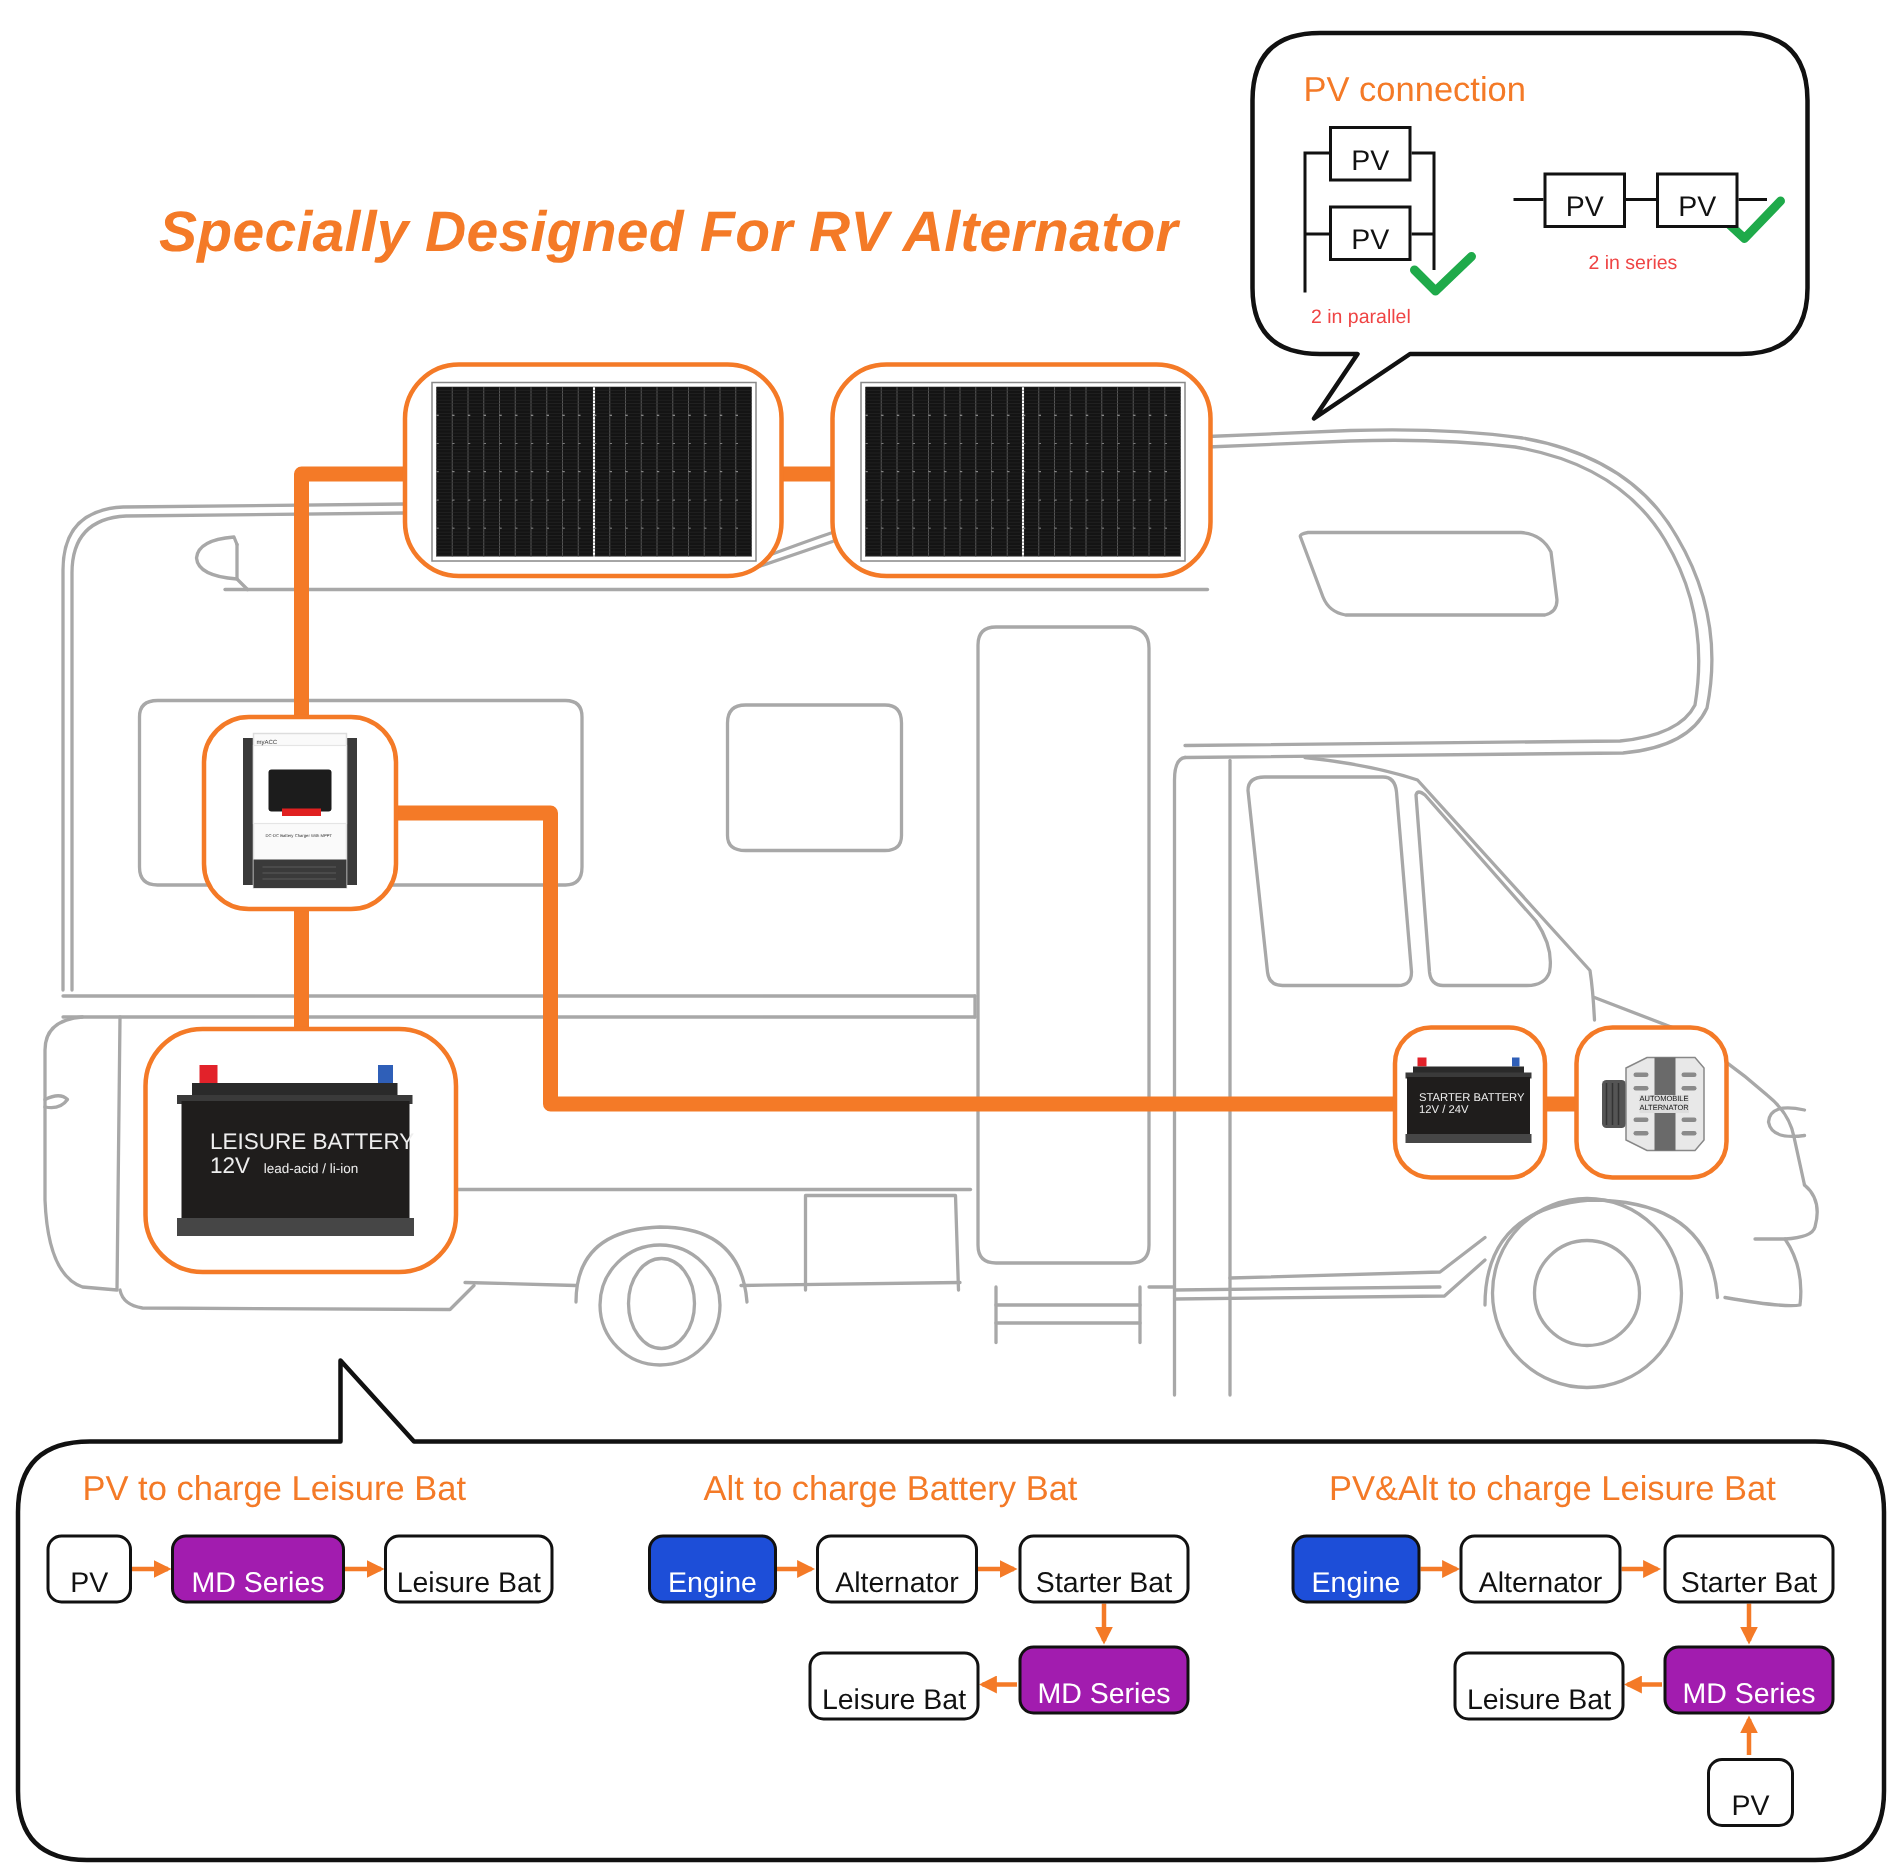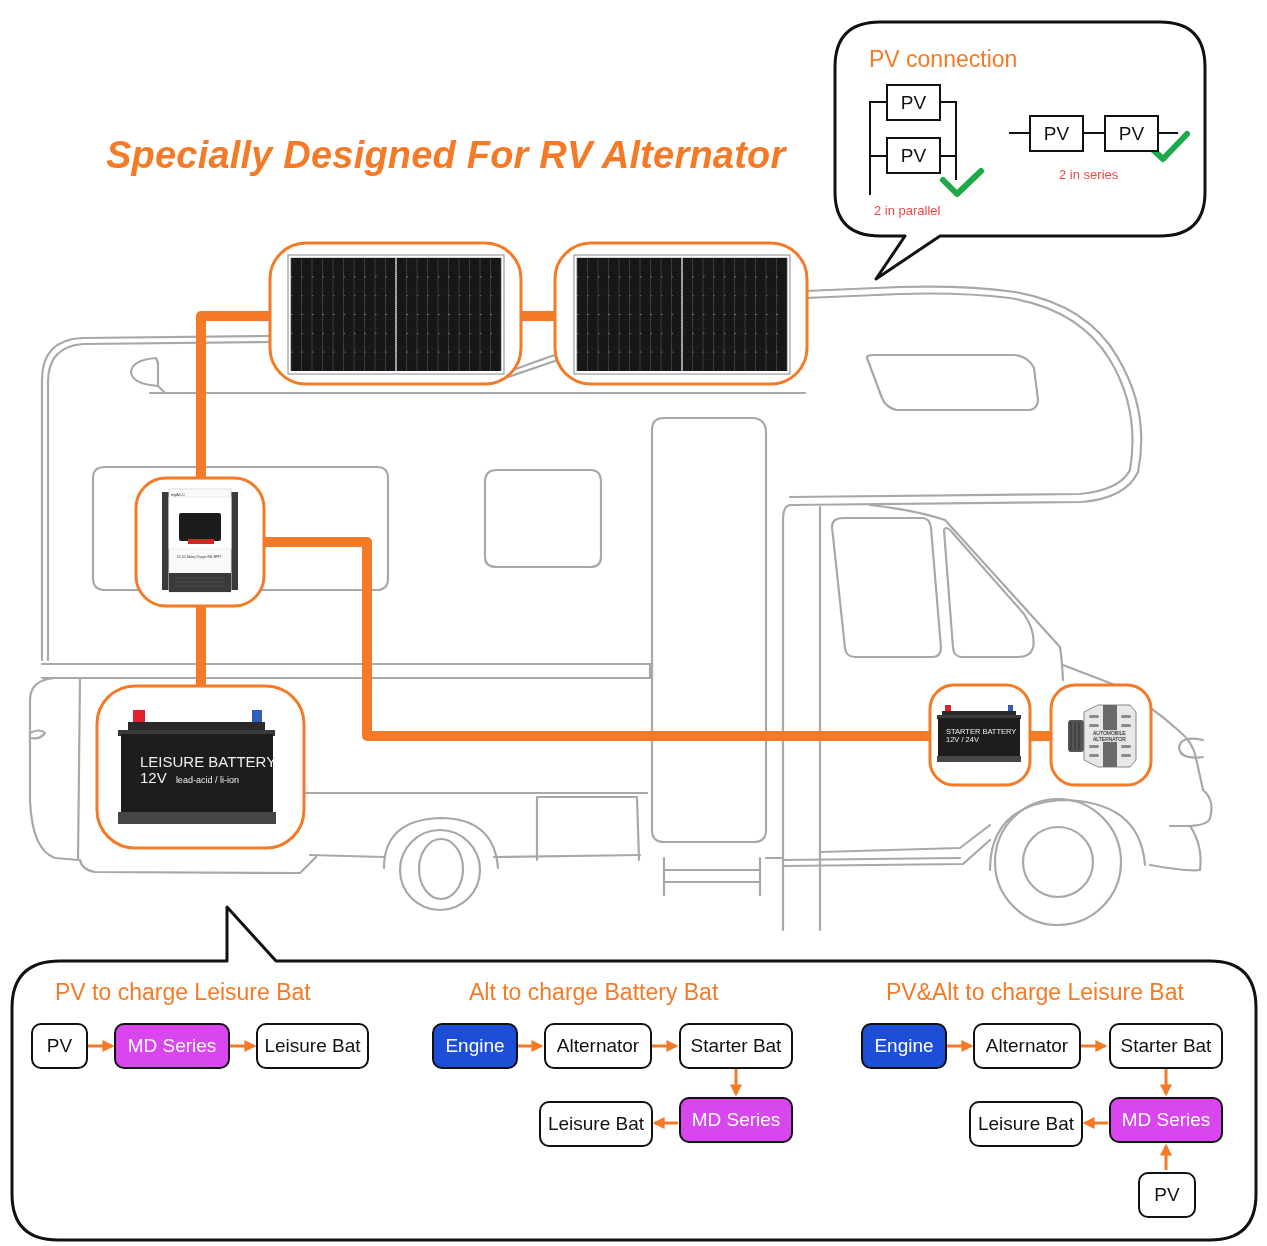--- a/index.html
+++ b/index.html
@@ -4,23 +4,23 @@
 <style>
   html, body { margin: 0; padding: 0; background: #ffffff; }
   body { width: 1267px; height: 1246px; position: relative; overflow: hidden;
          font-family: "Liberation Sans", "DejaVu Sans", sans-serif; }
   #stage { position: absolute; left: 0; top: 0; width: 1267px; height: 1246px; }
   .title { position: absolute; left: 106px; top: 134px; font-size: 38px; font-weight: bold;
            font-style: italic; color: #f47a27; letter-spacing: 0.2px; white-space: nowrap; }
   .txt { position: absolute; white-space: nowrap; }
   .orange-h { color: #f47a27; font-size: 23px; }
   .node { position: absolute; box-sizing: border-box; border: 2px solid #111; border-radius: 10px;
-          background: #fff; display: flex; align-items: center; justify-content: center;
+          background: #fff; display: flex; align-items: flex-end; justify-content: center;
           font-size: 19px; color: #111; white-space: nowrap; }
-  .node.md { background: #d946ef; color: #fff; }
+  .node.md { background: #a21caf; color: #fff; }
   .node.engine { background: #1d4ed8; color: #fff; }
   .bat-label { position: absolute; color: #eee; white-space: nowrap; }
   .small-cap { position: absolute; font-size: 13px; color: #ef4444; white-space: nowrap; }
 </style>
 </head>
 <body>
 
 <div id="stage">
 
   <svg id="art" width="1267" height="1246" viewBox="0 0 1267 1246" style="position:absolute;left:0;top:0">

